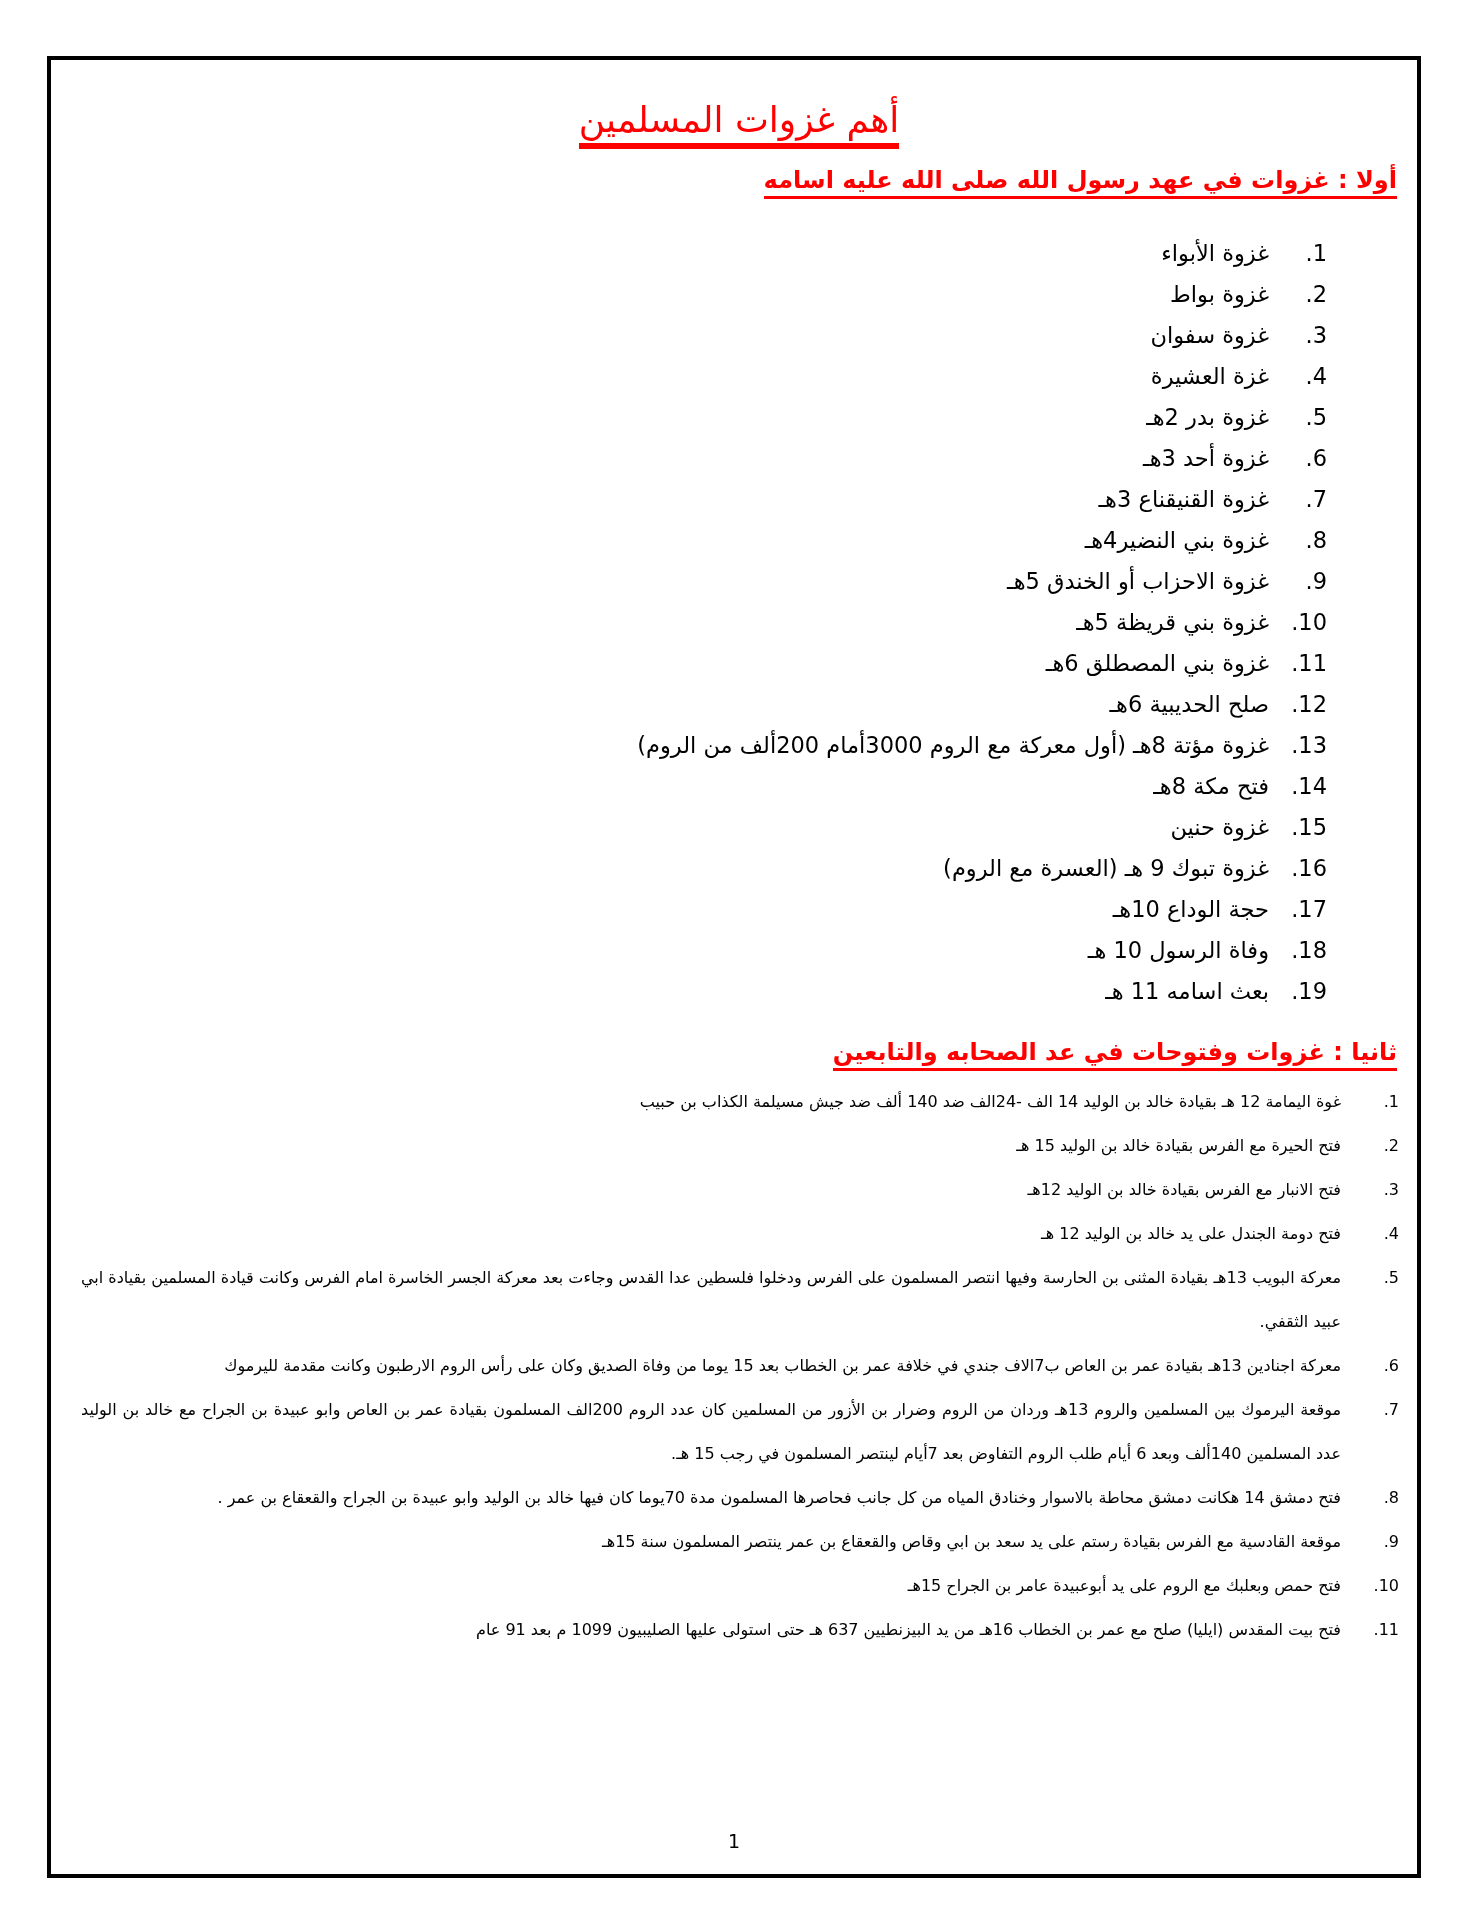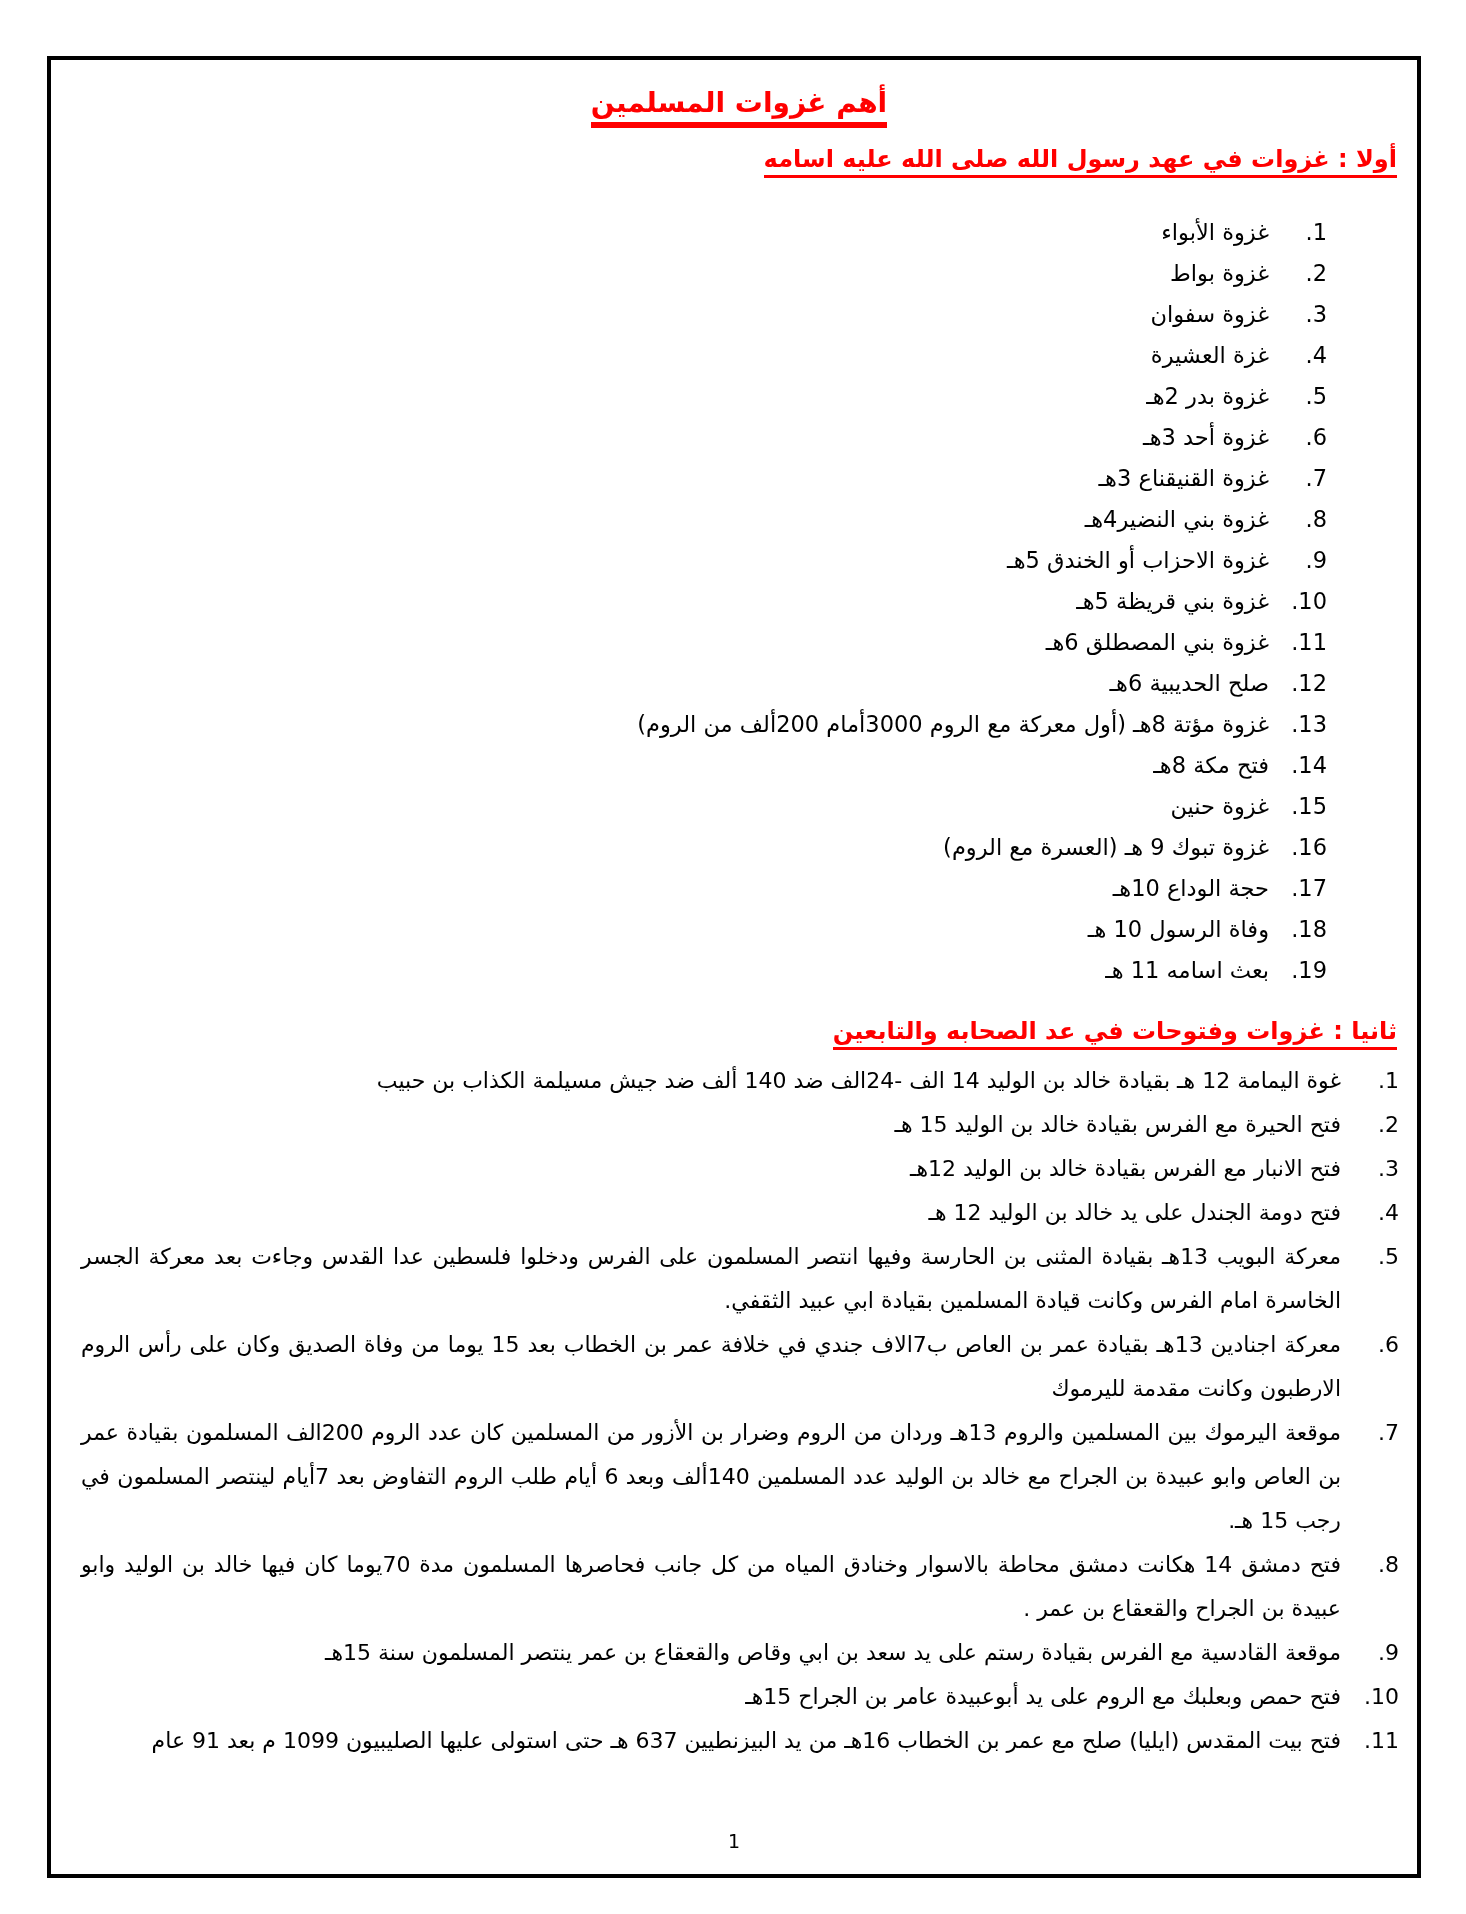--- a/index.html
+++ b/index.html
@@ -13,24 +13,24 @@
     position: absolute;
     left: 47px; top: 56px;
     width: 1374px; height: 1822px;
     border: 4px solid #000000;
     background: #ffffff;
     direction: rtl;
     padding: 18px 20px 0 30px;
   }
   .doc-title {
     text-align: center;
-    margin-top: 8px;
+    margin-top: 21px;
     margin-bottom: 22px;
-    font-size: 28px;
-    font-weight: bold;
+    font-size: 36px;
+    font-weight: normal;
     color: #ff0000;
   }
   .doc-title .underline {
     border-bottom: 6px solid #ff0000;
     padding-bottom: 3px;
   }
   .section-heading {
     font-size: 24px;
     font-weight: bold;
     color: #ff0000;
@@ -57,21 +57,21 @@
     white-space: nowrap;
   }
   ol.list-prophet {
     padding-right: 128px;
     font-size: 22.5px;
     margin-top: 39px;
   }
   ol.list-prophet li { line-height: 41px; }
   ol.list-companions {
     padding-right: 56px;
-    font-size: 22px;
+    font-size: 16px;
     margin-top: 10px;
   }
   ol.list-companions li {
     line-height: 44px;
     text-align: justify;
   }
   .page-number {
     position: absolute;
     bottom: 22px;
     left: 0; right: 0;

